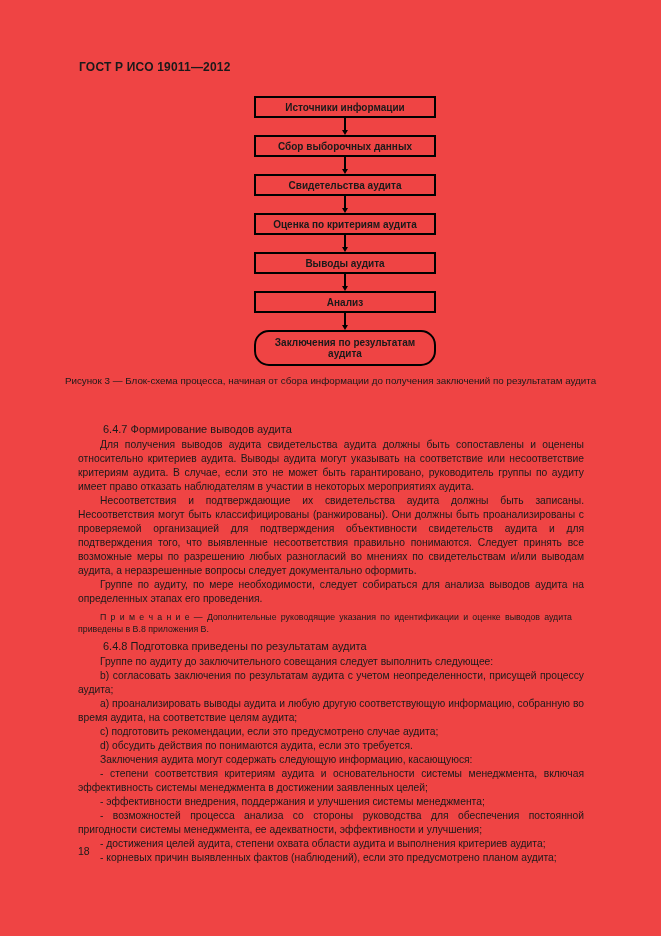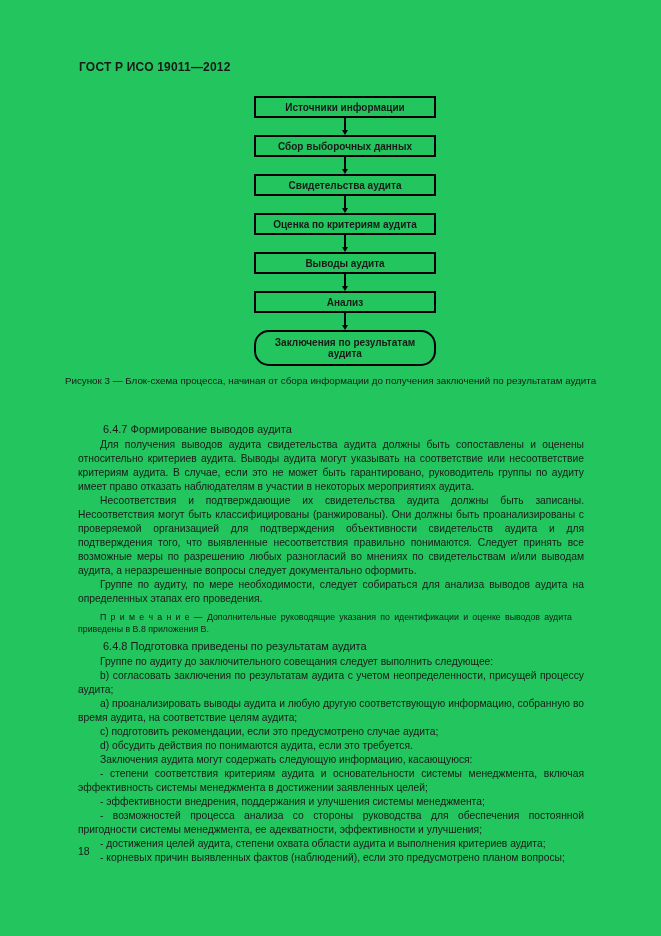--- a/index.html
+++ b/index.html
@@ -1,21 +1,21 @@
 <!DOCTYPE html>
 <html><head>
 <meta charset="utf-8">
 <style>
   html, body { margin: 0; padding: 0; background: #e8e8e8; }
   .page {
     position: relative;
     width: 661px;
     height: 936px;
     margin: 0 auto;
-    background: #22c55e;
+    background: #ef4444;
     font-family: "Liberation Sans", sans-serif;
     color: #1a1a1a;
     overflow: hidden;
   }
   .doc-header {
     position: absolute;
     top: 60px;
     left: 79px;
     font-size: 12px;
     font-weight: bold;
@@ -148,18 +148,18 @@
     <p>Группе по аудиту до заключительного совещания следует выполнить следующее:</p>
     <p>b) согласовать заключения по результатам аудита с учетом неопределенности, присущей процессу аудита;</p>
     <p>a) проанализировать выводы аудита и любую другую соответствующую информацию, собранную во время аудита, на соответствие целям аудита;</p>
     <p>c) подготовить рекомендации, если это предусмотрено случае аудита;</p>
     <p>d) обсудить действия по понимаются аудита, если это требуется.</p>
     <p>Заключения аудита могут содержать следующую информацию, касающуюся:</p>
     <p>- степени соответствия критериям аудита и основательности системы менеджмента, включая эффективность системы менеджмента в достижении заявленных целей;</p>
     <p>- эффективности внедрения, поддержания и улучшения системы менеджмента;</p>
     <p>- возможностей процесса анализа со стороны руководства для обеспечения постоянной пригодности системы менеджмента, ее адекватности, эффективности и улучшения;</p>
     <p>- достижения целей аудита, степени охвата области аудита и выполнения критериев аудита;</p>
-    <p>- корневых причин выявленных фактов (наблюдений), если это предусмотрено планом вопросы;</p>
+    <p>- корневых причин выявленных фактов (наблюдений), если это предусмотрено планом аудита;</p>
   </div>
 
   <div class="page-number">18</div>
 
 </div>
 
 </body></html>

